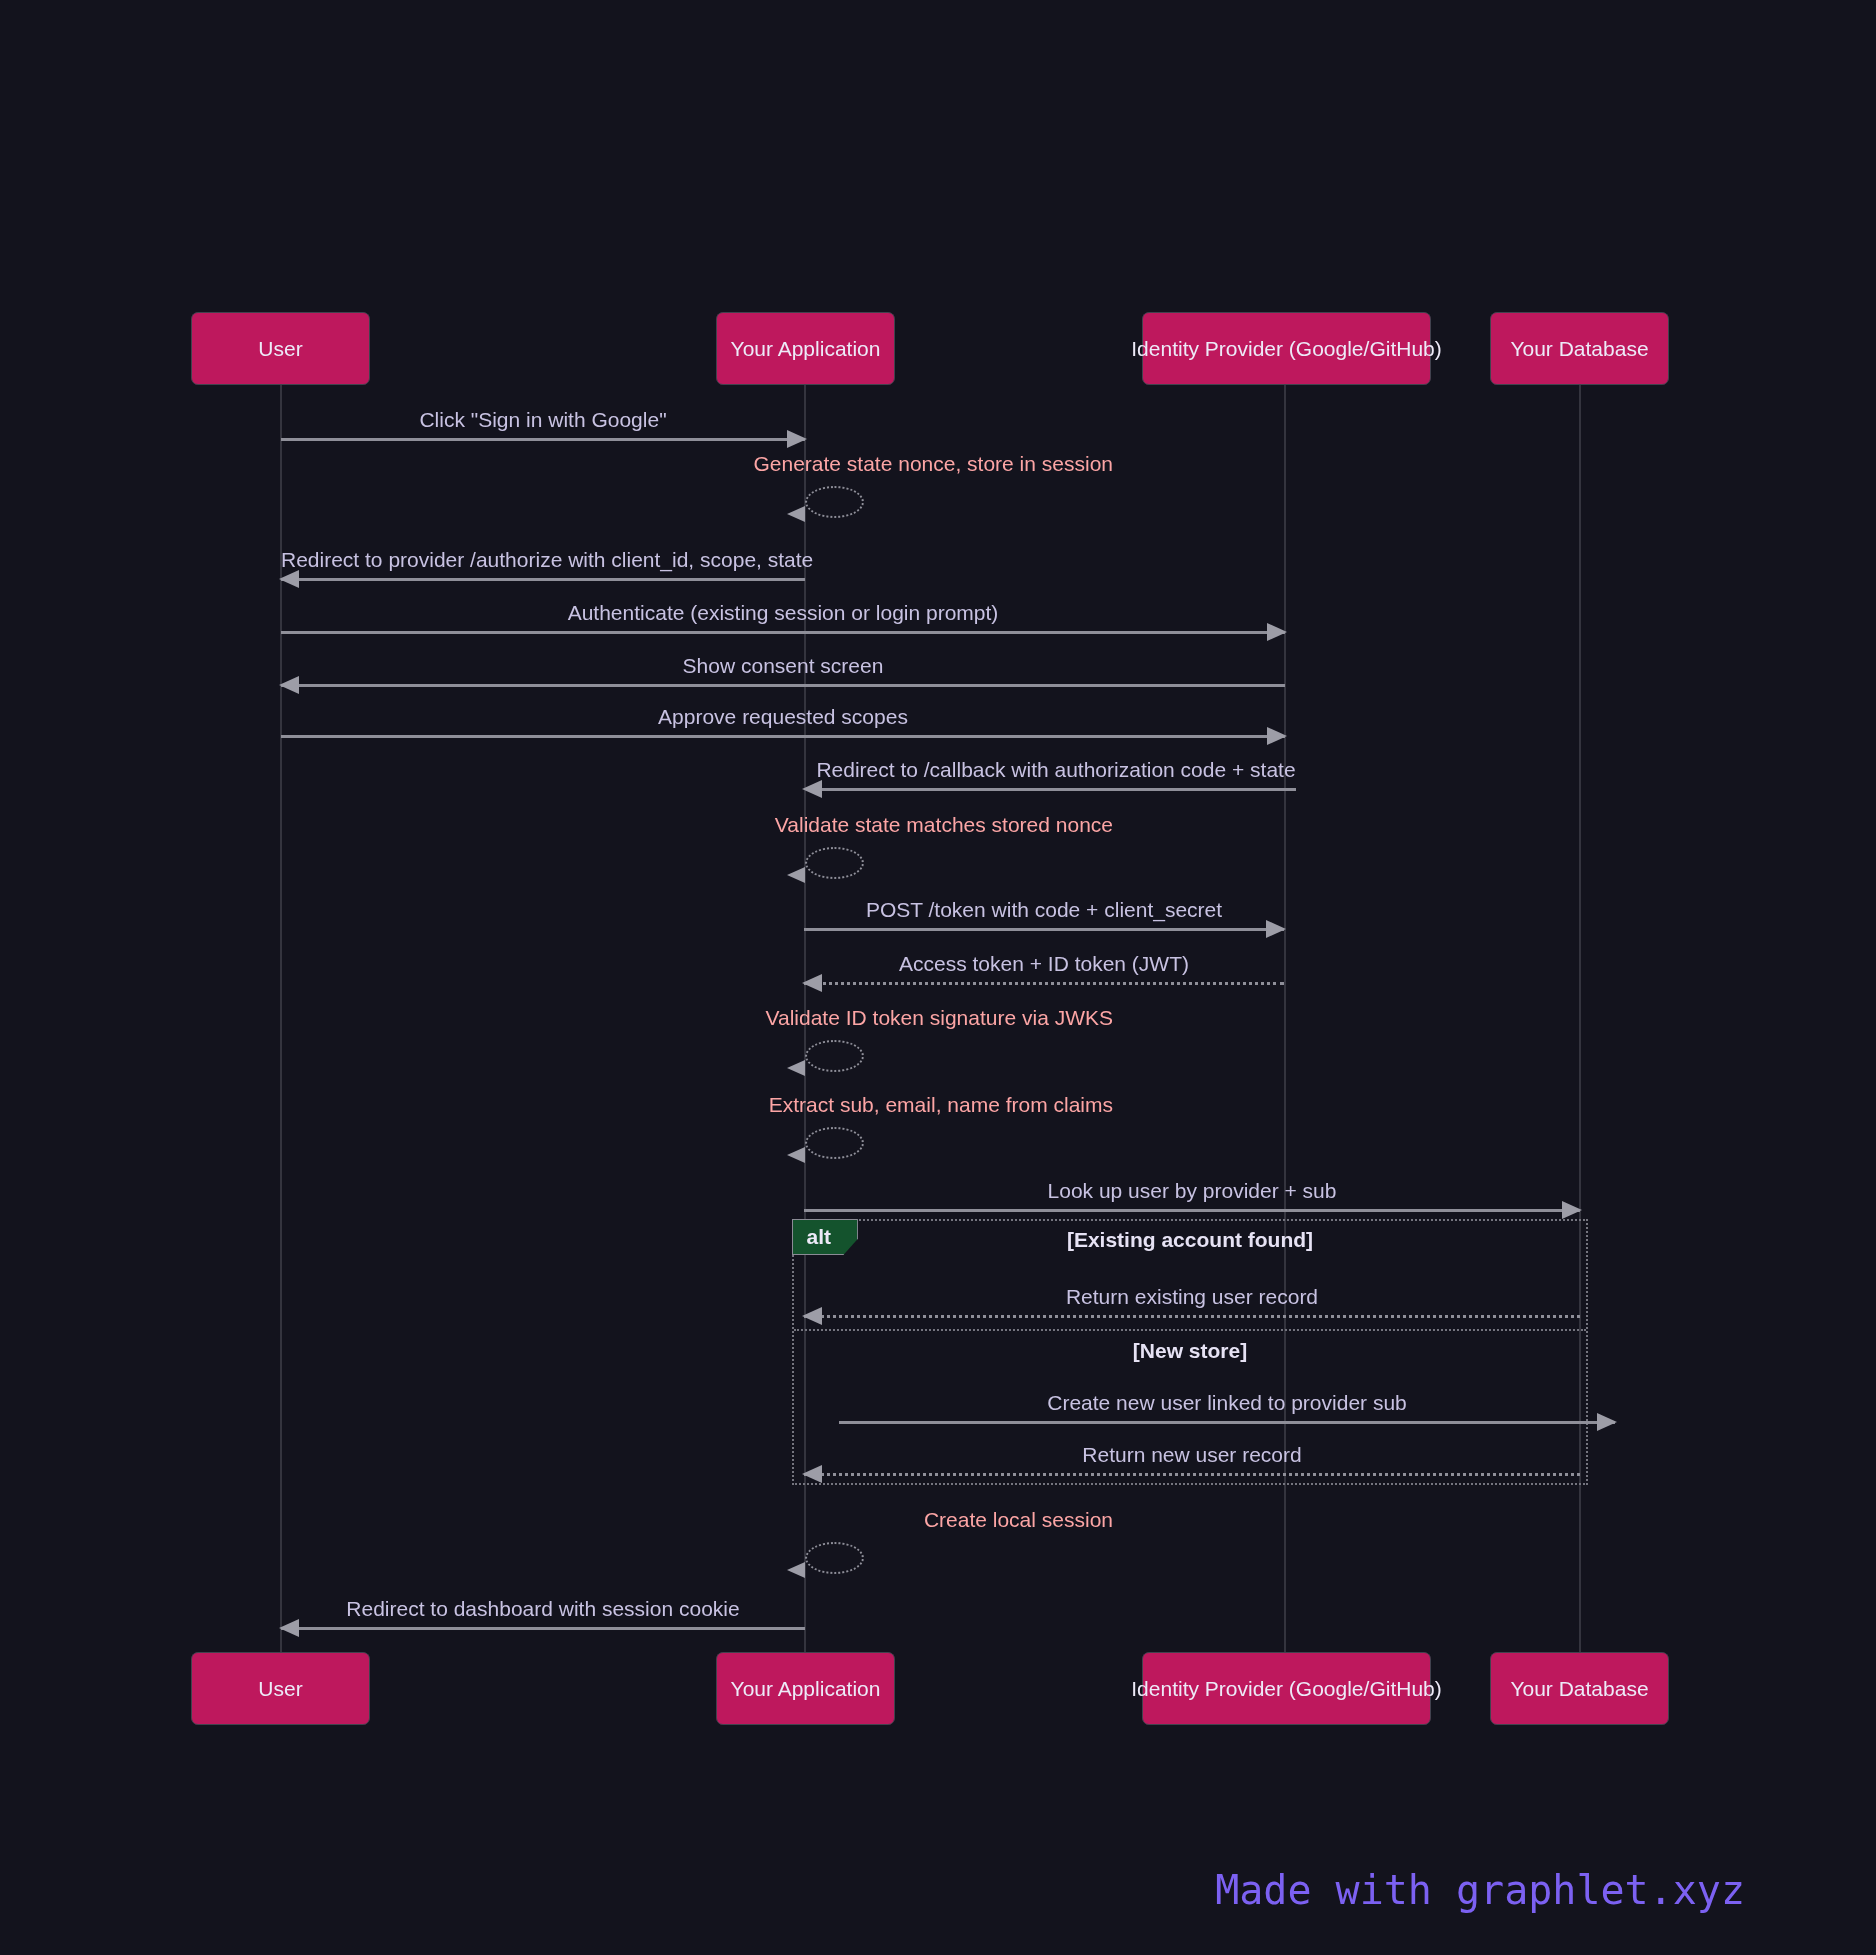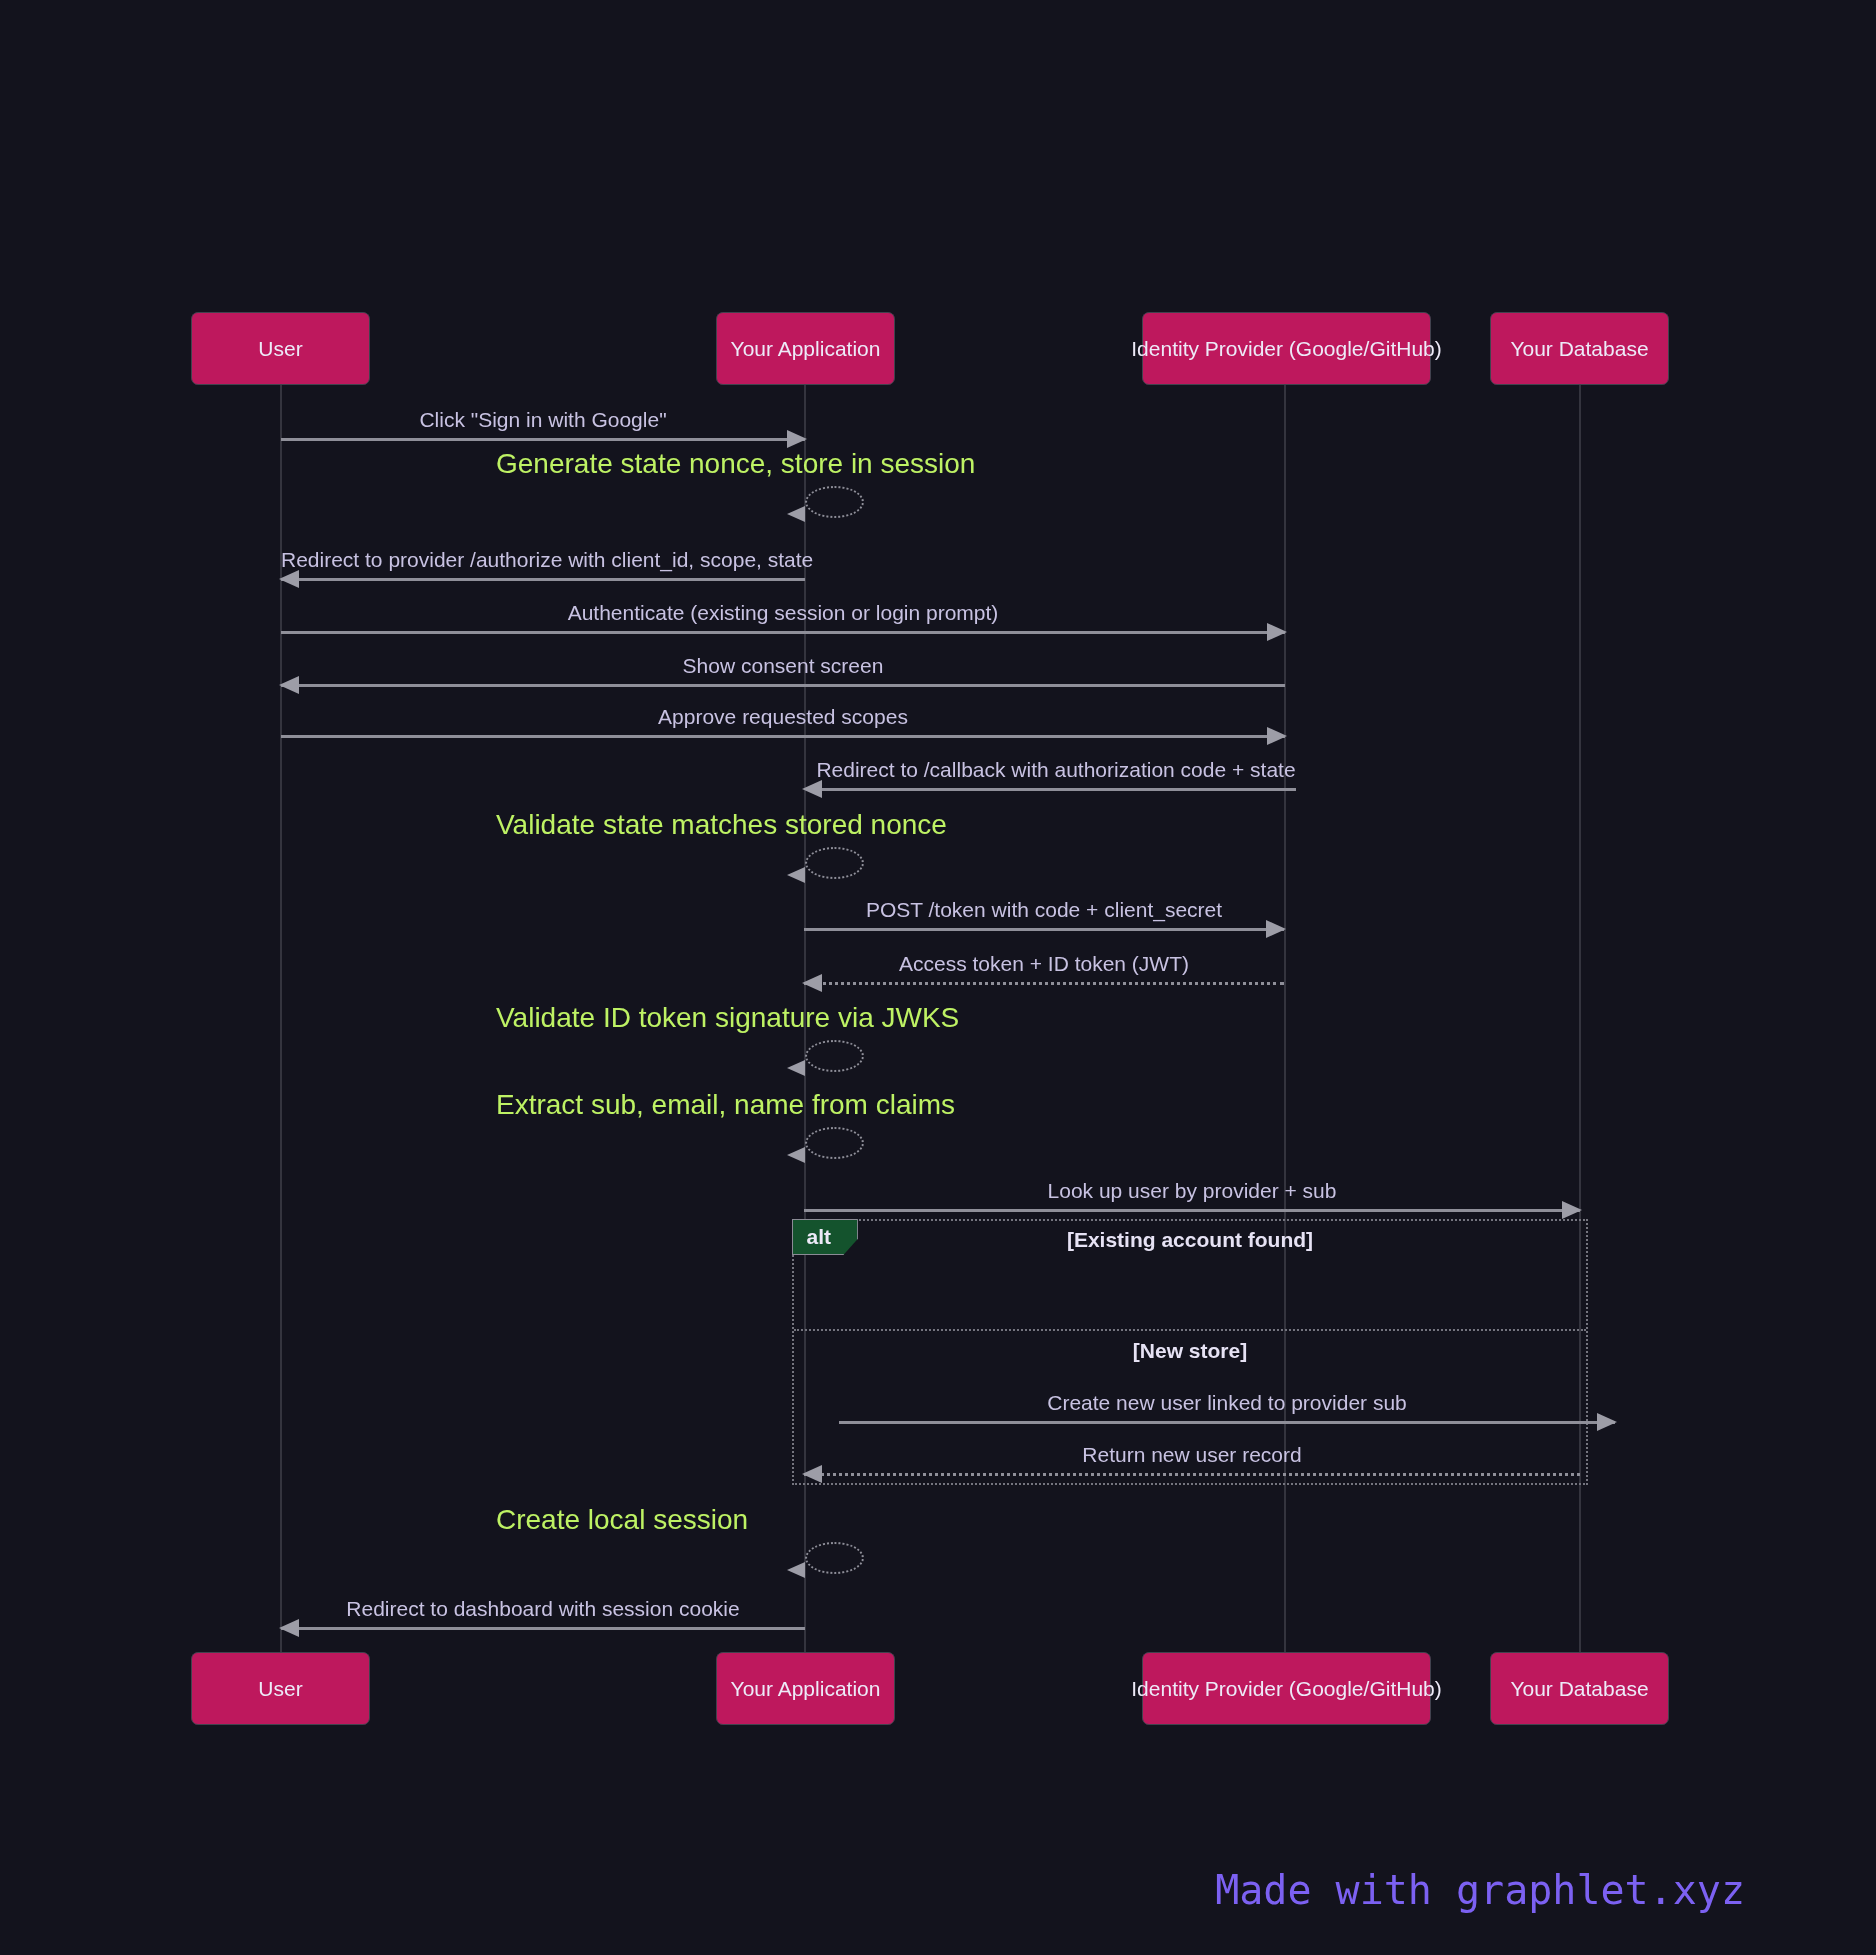--- a/index.html
+++ b/index.html
@@ -25,22 +25,22 @@
     color:#c8c2e2;white-space:nowrap;
   }
   .msg .line{height:0;margin-top:4.1px;border-top:3.4px solid #8f8f99;}
   .msg .line.dashed{border-top:3.4px dotted #8f8f99;}
   .ah{position:absolute;bottom:-7.5px;width:0;height:0;
       border-top:9.6px solid transparent;border-bottom:9.6px solid transparent;}
   .ah.r{right:-2.1px;border-left:20.6px solid #9d9da7;}
   .ah.l{left:-2.1px;border-right:20.6px solid #9d9da7;}
   .selfmsg{position:absolute;width:617px;}
   .selfmsg .lbl{
-    display:block;text-align:left;font-size:28px;line-height:27.4px;
-    color:#bef264;white-space:nowrap;
+    display:block;text-align:right;font-size:21px;line-height:27.4px;
+    color:#fca5a5;white-space:nowrap;
   }
   .loop{
     position:absolute;top:36px;left:309px;width:59px;height:32px;
     border:2.7px dotted #8f8f99;border-radius:50%;box-sizing:border-box;
   }
   .loop-ah{
     position:absolute;top:56px;left:291px;width:0;height:0;
     border-top:8.2px solid transparent;border-bottom:8.2px solid transparent;
     border-right:18px solid #9d9da7;
   }
@@ -160,20 +160,25 @@
     <div class="ah r"></div>
   </div>
 
   <div class="alt-frame">
     <div class="alt-badge">alt</div>
     <div class="alt-cond" style="top:6.9px;">[Existing account found]</div>
     <div class="alt-div"></div>
     <div class="alt-cond" style="top:118px;">[New store]</div>
   </div>
 
+  <div class="msg" style="left:804px;top:1283px;width:776px;">
+    <span class="lbl">Return existing user record</span>
+    <div class="line dashed"></div>
+    <div class="ah l"></div>
+  </div>
 
   <div class="msg" style="left:804px;top:1389px;width:776px;margin-left:35px;">
     <span class="lbl">Create new user linked to provider sub</span>
     <div class="line"></div>
     <div class="ah r"></div>
   </div>
 
   <div class="msg" style="left:804px;top:1441px;width:776px;">
     <span class="lbl">Return new user record</span>
     <div class="line dashed"></div>

